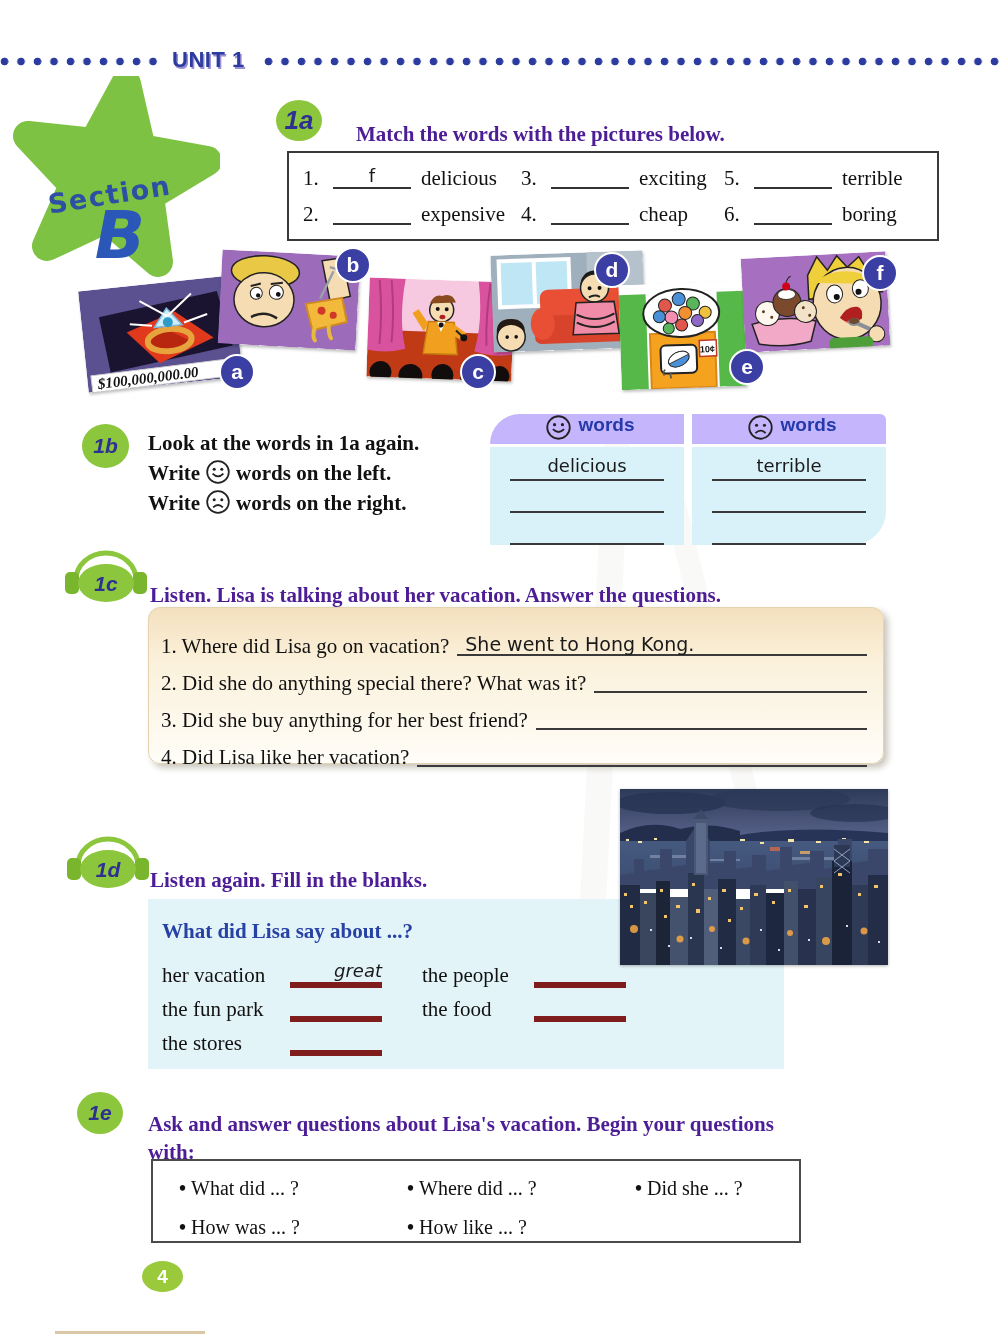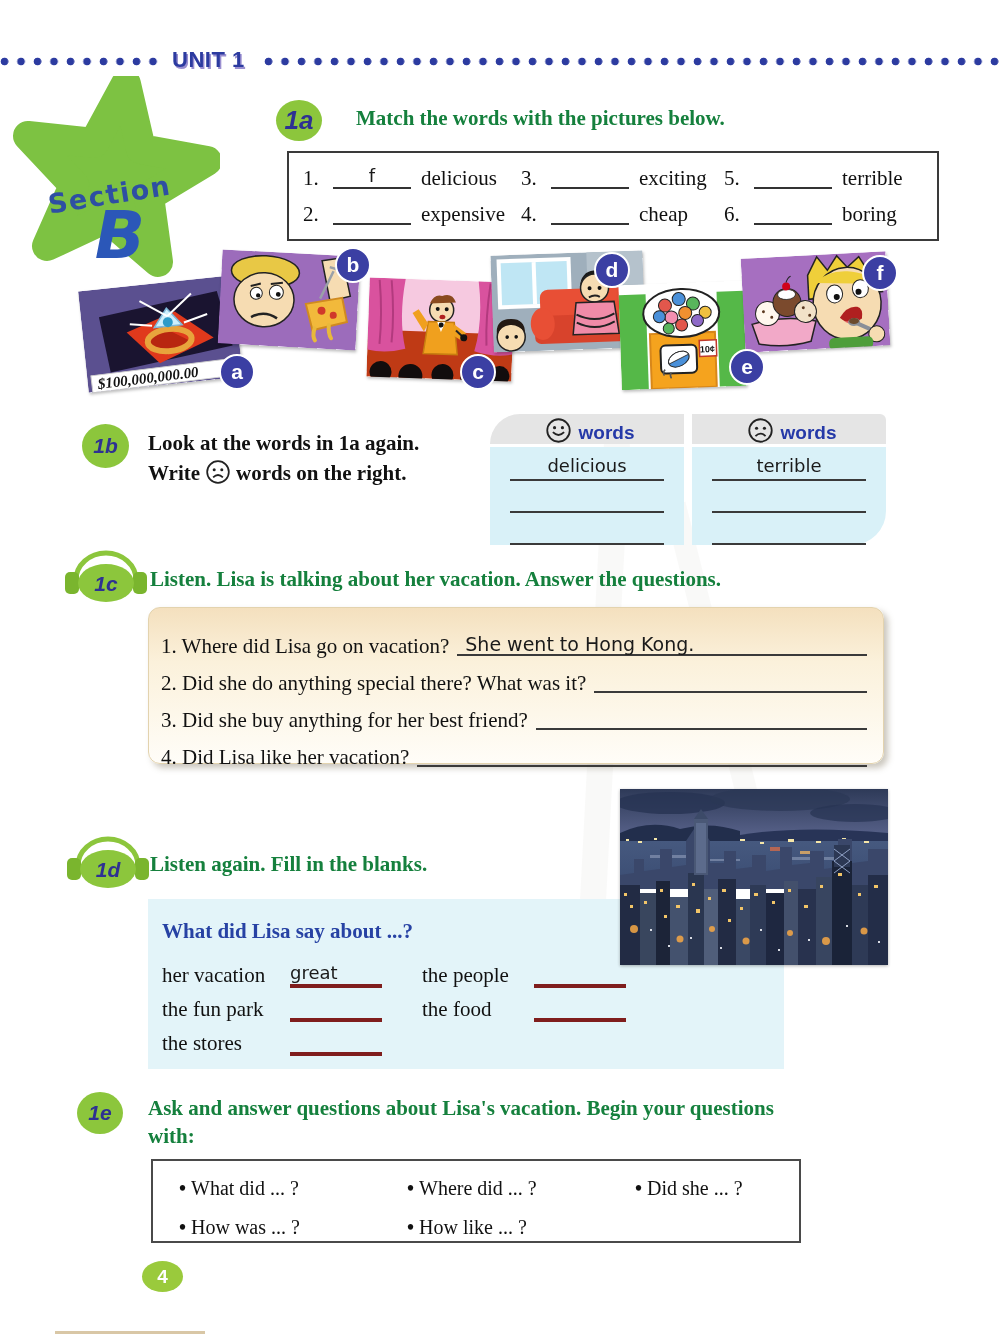--- a/index.html
+++ b/index.html
@@ -15,21 +15,21 @@
         background-size:16.5px 9px;background-repeat:repeat-x;z-index:1;}
   .unit-label{font-family:"Liberation Sans",sans-serif;font-weight:900;font-size:22px;color:#2c3ba0;
         text-shadow:1.5px 1.5px 0 #9a8fd0;z-index:1;letter-spacing:0.5px;}
 
   
   .badge{display:flex;align-items:center;justify-content:center;background:#8CC63C;border-radius:50%;
         font-family:"Liberation Sans",sans-serif;font-weight:800;font-style:italic;color:#2E3192;z-index:2;}
   .pagenum{display:flex;align-items:center;justify-content:center;background:#9ACA3C;border-radius:50%;
         font-family:"Liberation Sans",sans-serif;font-weight:800;color:#fff;font-size:19px;z-index:2;}
 
-  .instr{font-weight:700;font-size:21px;line-height:28px;color:#15803d;z-index:2;}
+  .instr{font-weight:700;font-size:21px;line-height:28px;color:#4c1d95;z-index:2;margin-top:16px;}
 
   
   .wordbox{border:2px solid #3a3a3a;background:#fff;display:grid;
         grid-template-columns:218px 203px auto;row-gap:8px;padding:10px 6px 12px 14px;z-index:2;}
   .wb-item{display:flex;align-items:flex-end;font-size:21px;}
   .wb-num{width:26px;}
   .blank{display:inline-block;width:78px;border-bottom:2px solid #333;text-align:center;height:24px;
         margin:0 10px 2px 4px;line-height:24px;}
   .hand{font-family:"DejaVu Sans",sans-serif;font-size:18px;color:#1a1a1a;}
 
@@ -37,21 +37,21 @@
   .pic{position:absolute;z-index:2;box-shadow:1px 2px 3px rgba(0,0,0,0.25);}
   .letterbadge{position:absolute;width:36px;height:36px;border-radius:50%;background:#3B3FA3;color:#fff;
         display:flex;align-items:center;justify-content:center;font-family:"Liberation Sans",sans-serif;
         font-weight:800;font-size:21px;z-index:3;border:2px solid #fff;box-sizing:border-box;}
 
   
   .b-lines{font-weight:700;font-size:21px;line-height:30px;z-index:2;}
   .smiley{vertical-align:-5px;margin:0 5px;}
   .wordtable{display:flex;gap:8px;z-index:2;}
   .wt-col{width:194px;display:flex;flex-direction:column;}
-  .wt-head{height:36px;background:#e5e5e5;display:flex;align-items:flex-end;justify-content:center;
+  .wt-head{height:36px;background:#c4b5fd;display:flex;align-items:flex-start;justify-content:center;
         margin-bottom:3px;font-family:"Liberation Sans",sans-serif;font-weight:800;font-size:19px;color:#2539A8;}
   .wt-head .smiley{margin-right:7px;}
   .wt-left .wt-head{border-top-left-radius:34px;}
   .wt-right .wt-head{border-top-right-radius:6px;}
   .wt-body{flex:1;background:#D9F1F8;padding-top:2px;}
   .wt-right .wt-body{border-bottom-right-radius:34px;}
   .wt-line{margin:4px 20px 0;border-bottom:2px solid #3a3a3a;height:26px;text-align:center;line-height:26px;}
 
   
   .qbox{background:linear-gradient(180deg,#F4E0BE 0%,#FBF1DB 35%,#FFFDF8 100%);
@@ -64,21 +64,21 @@
 
   
   .photo{z-index:3;box-shadow:0 1px 3px rgba(0,0,0,0.3);}
 
   
   .fillbox{background:#E3F4F9;z-index:2;box-sizing:border-box;padding:20px 0 0 14px;}
   .fill-head{font-weight:700;font-size:21px;color:#2742A4;margin-bottom:10px;}
   .fill-row{display:flex;align-items:flex-end;font-size:21px;height:34px;}
   .fl1{width:128px;}
   .fl2{width:112px;margin-left:40px;}
-  .fblank{display:inline-block;width:92px;border-bottom:4px solid #7f1d1d;text-align:left;height:24px;line-height:24px;}
+  .fblank{display:inline-block;width:92px;border-bottom:6px solid #7f1d1d;text-align:right;height:24px;line-height:24px;font-style:italic;}
 
   
   .promptbox{border:2px solid #4a4a4a;background:#fff;z-index:2;box-sizing:border-box;
         display:grid;grid-template-columns:228px 228px auto;row-gap:14px;padding:16px 0 0 26px;font-size:20px;}
   .bullet::before{content:"• ";font-weight:700;}
 
   .bottom-edge{background:#D9C7A6;z-index:1;}
 </style>
 </head>
 <body>
@@ -308,20 +308,28 @@
   <div class="letterbadge" style="left:219px;top:354px;">a</div>
   <div class="letterbadge" style="left:335px;top:247px;">b</div>
   <div class="letterbadge" style="left:460px;top:354px;">c</div>
   <div class="letterbadge" style="left:594px;top:252px;">d</div>
   <div class="letterbadge" style="left:729px;top:349px;">e</div>
   <div class="letterbadge" style="left:862px;top:255px;">f</div>
 
   <div class="abs badge" style="left:82px;top:424px;width:47px;height:44px;font-size:21px;">1b</div>
   <div class="abs b-lines" style="left:148px;top:428px;">
     <div>Look at the words in 1a again.</div>
+    <div>
+      <span>Write</span><svg class="smiley" width="26" height="26" viewBox="0 0 24 24">
+          <circle cx="12" cy="12" r="10" fill="#fff" stroke="#222" stroke-width="1.6"></circle>
+          <circle cx="8.5" cy="9.5" r="1.4" fill="#222"></circle>
+          <circle cx="15.5" cy="9.5" r="1.4" fill="#222"></circle>
+          <path d="M7,13.5 Q12,18.5 17,13.5" stroke="#222" stroke-width="1.6" fill="none"></path>
+        </svg><span>words on the left.</span>
+    </div>
     <div>
       <span>Write</span><svg class="smiley" width="26" height="26" viewBox="0 0 24 24">
           <circle cx="12" cy="12" r="10" fill="#fff" stroke="#222" stroke-width="1.6"></circle>
           <circle cx="8.5" cy="10" r="1.4" fill="#222"></circle>
           <circle cx="15.5" cy="10" r="1.4" fill="#222"></circle>
           <path d="M7.5,17 Q12,12.5 16.5,17" stroke="#222" stroke-width="1.6" fill="none"></path>
         </svg><span>words on the right.</span>
     </div>
   </div>
 

